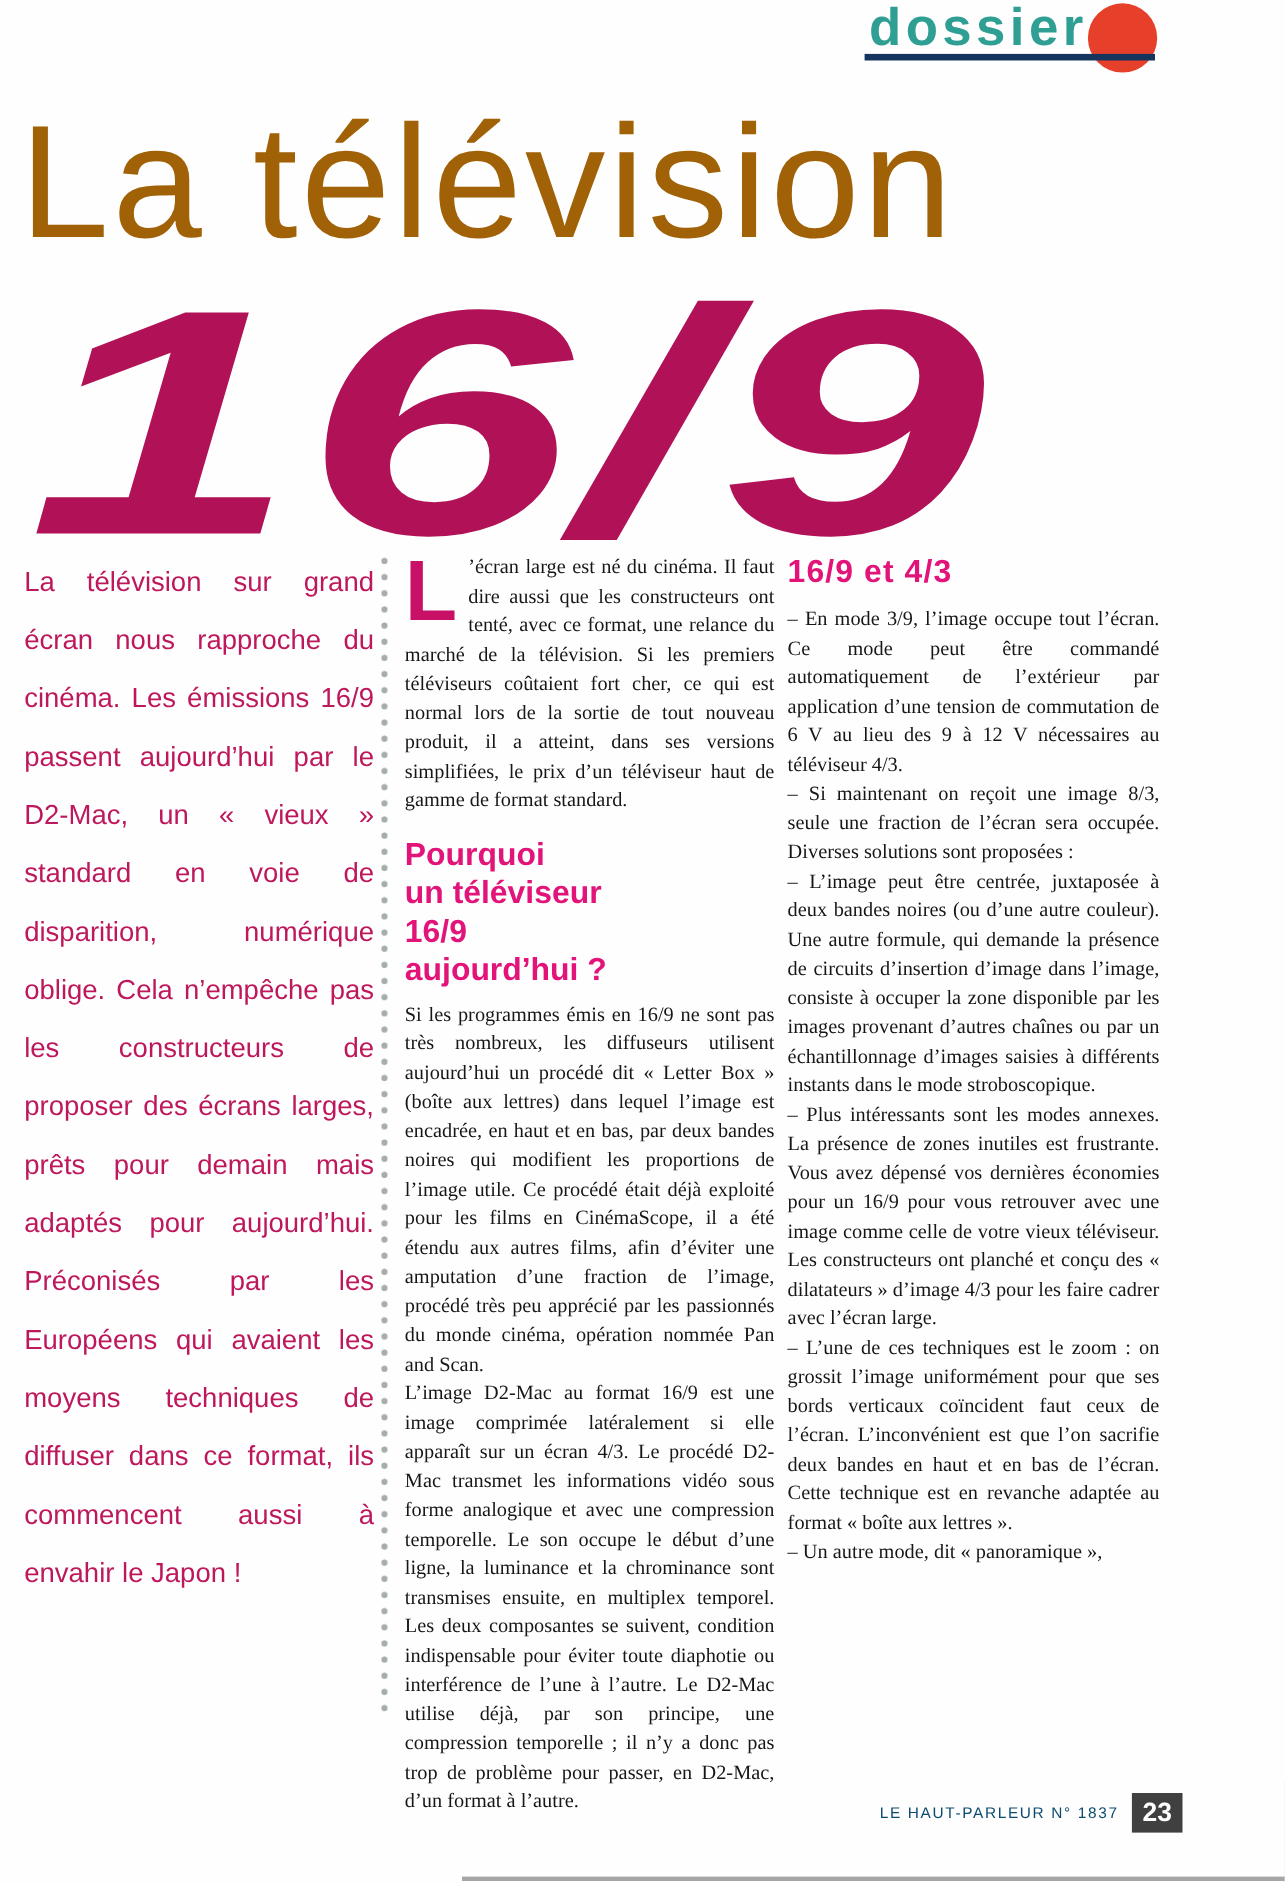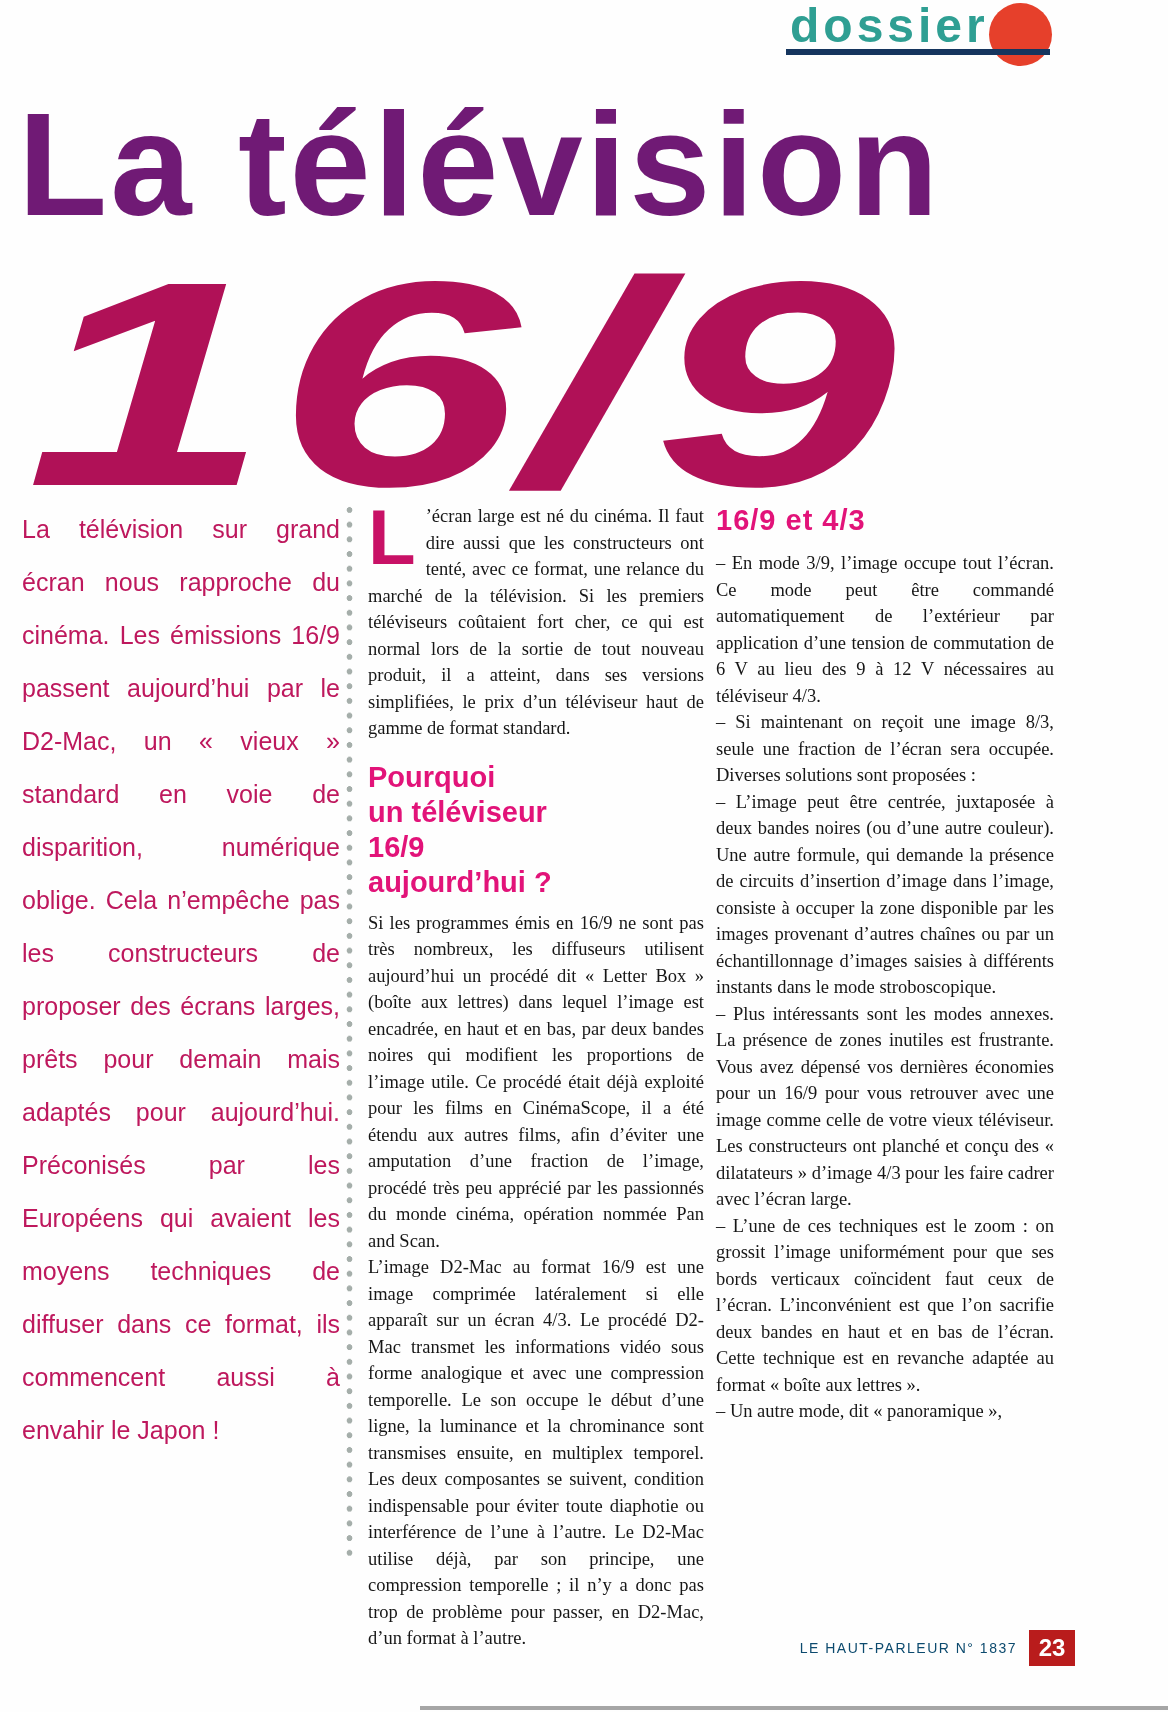--- a/index.html
+++ b/index.html
@@ -15,22 +15,22 @@
   .d-circle { position:absolute; right:-2px; top:-3px; width:63px; height:63px;
     background:#e6402b; border-radius:50%; z-index:0; }
   .d-rule { position:absolute; left:0; top:43px; height:6px; width:100%;
     background:#15355e; z-index:1; }
   .d-word { position:absolute; left:4px; top:-8px; z-index:2;
     font-family:"Liberation Sans", sans-serif; font-weight:bold; font-size:48px;
     color:#2f9f93; letter-spacing:4px; }
 
   
   .title { position:absolute; left:18px; top:92px; width:1045px; margin:0;
-    font-family:"Liberation Sans", sans-serif; font-weight:bold; font-size:146px;
-    line-height:1; color:#701a75; letter-spacing:3px; white-space:nowrap; }
+    font-family:"Liberation Sans", sans-serif; font-weight:normal; font-size:146px;
+    line-height:1; color:#a16207; letter-spacing:3px; white-space:nowrap; }
   .bignum { position:absolute; left:26px; top:238px; margin:0;
     font-family:"Liberation Sans", sans-serif; font-weight:bold; font-style:italic;
     font-size:292px; line-height:1; color:#b01157;
     transform:scaleX(1.5); transform-origin:left top; letter-spacing:4px;
     white-space:nowrap; }
 
   
   .col { position:absolute; top:503px; }
   .col1 { left:22px; width:318px;
     font-family:"Liberation Sans", sans-serif; font-weight:normal; font-size:25px;
@@ -52,21 +52,21 @@
   .col3 .heading { margin:0 0 12px 0; letter-spacing:1px; }
 
   .dropcap { float:left; font-family:"Liberation Sans", sans-serif; font-weight:bold;
     font-size:78px; line-height:56px; color:#c81166; margin:6px 10px 0 0; }
 
   
   .footer { position:absolute; top:1630px; right:116px;
     display:flex; align-items:center; gap:12px; }
   .footer .mag { font-family:"Liberation Sans", sans-serif; font-size:14px;
     letter-spacing:1.5px; color:#0c4a6e; }
-  .footer .num { width:46px; height:36px; background:#b91c1c; color:#ffffff;
+  .footer .num { width:46px; height:36px; background:#404040; color:#ffffff;
     font-family:"Liberation Sans", sans-serif; font-weight:bold; font-size:24px;
     display:flex; align-items:center; justify-content:center; }
 
   .scan-edge { position:absolute; bottom:2px; left:420px; width:748px; height:4px;
     background:#6b6b6b; opacity:.6; }
 </style>
 </head>
 <body>
 
 <div class="page">

